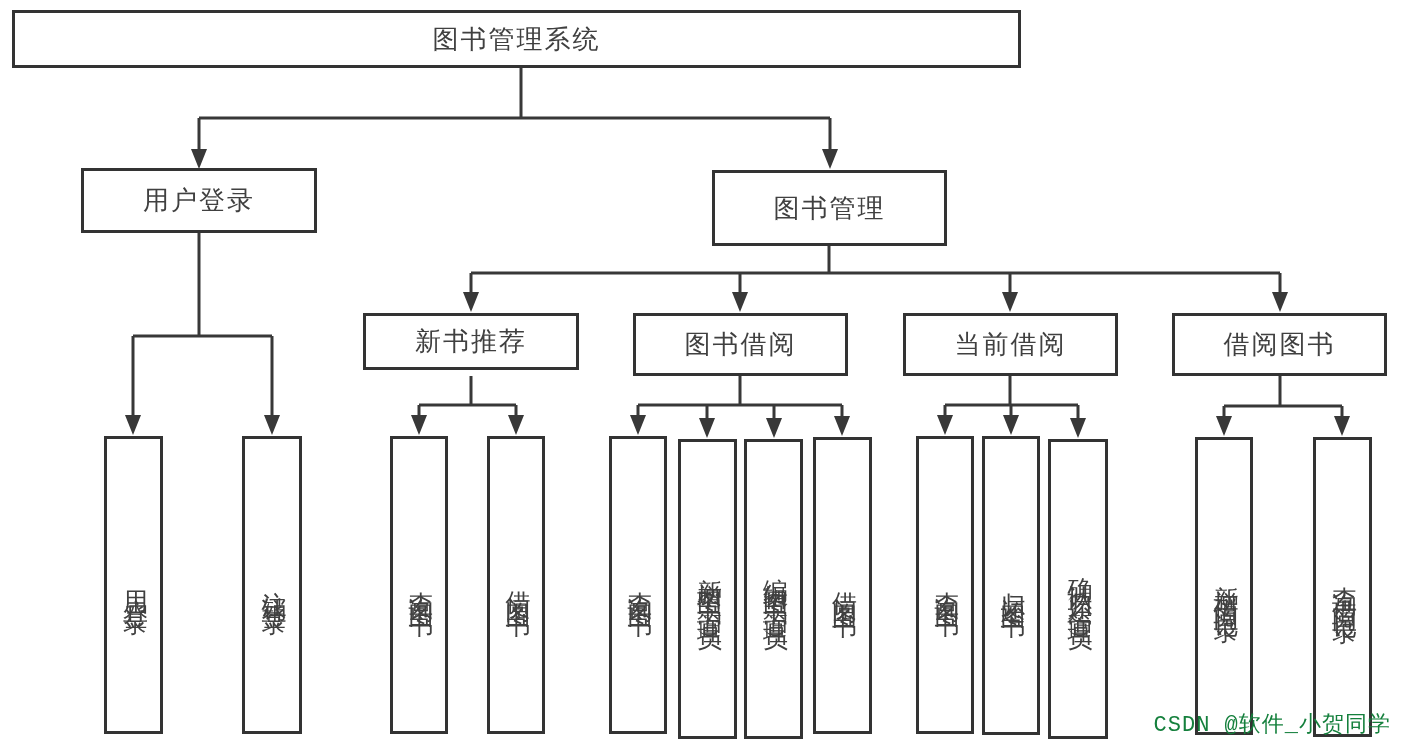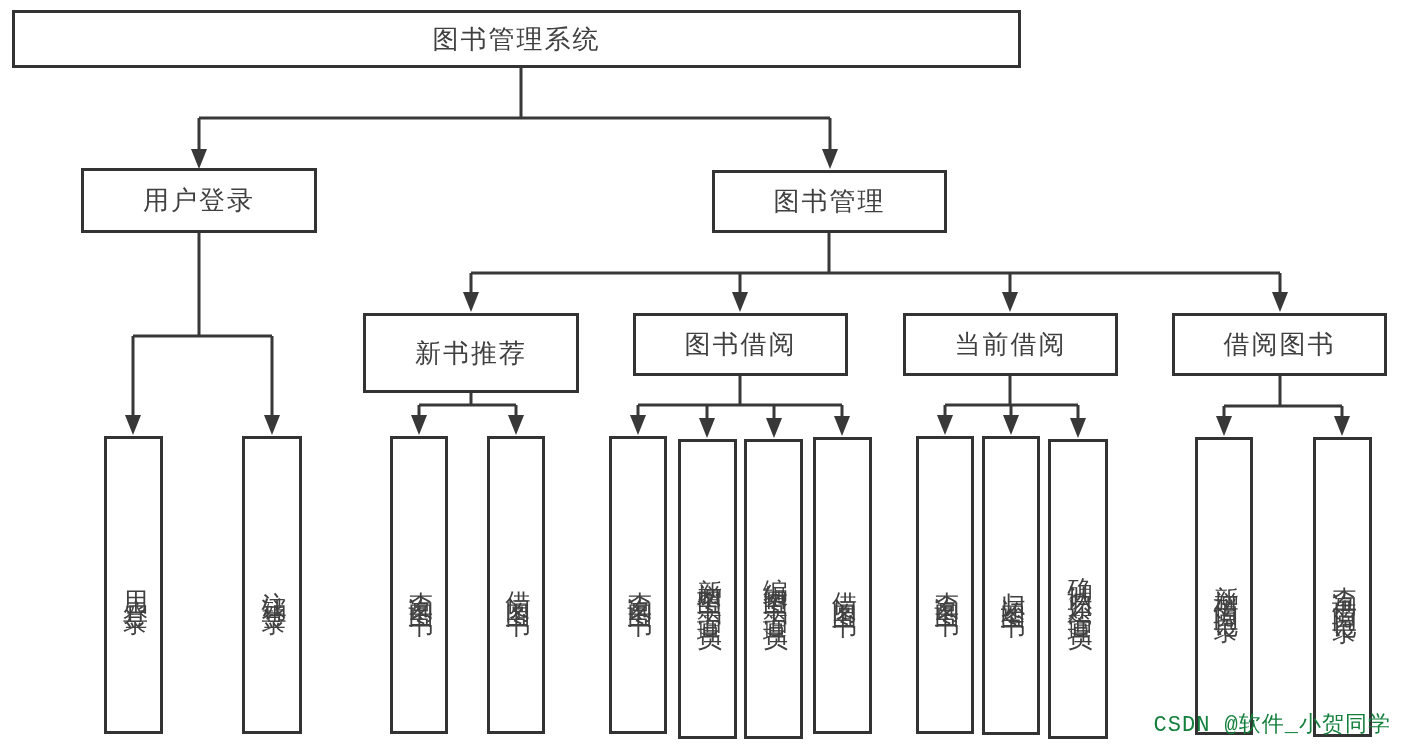--- a/index.html
+++ b/index.html
@@ -63,23 +63,23 @@
       <polygon points="1003,415 1019,415 1011,435"></polygon>
       <polygon points="1070,418 1086,418 1078,438"></polygon>
       <polygon points="1216,416 1232,416 1224,436"></polygon>
       <polygon points="1334,416 1350,416 1342,436"></polygon>
     </g>
   </svg>
 
   <div class="node" style="left:12px;top:10px;width:1009px;height:58px">图书管理系统</div>
 
   <div class="node" style="left:81px;top:168px;width:236px;height:65px">用户登录</div>
-  <div class="node" style="left:712px;top:170px;width:235px;height:63px">图书管理</div>
+  <div class="node" style="left:712px;top:170px;width:235px;height:76px">图书管理</div>
 
-  <div class="node" style="left:363px;top:313px;width:216px;height:80px">新书推荐</div>
+  <div class="node" style="left:363px;top:313px;width:216px;height:57px">新书推荐</div>
   <div class="node" style="left:633px;top:313px;width:215px;height:63px">图书借阅</div>
   <div class="node" style="left:903px;top:313px;width:215px;height:63px">当前借阅</div>
   <div class="node" style="left:1172px;top:313px;width:215px;height:63px">借阅图书</div>
 
   <div class="node v" style="left:104px;top:436px;width:59px;height:298px">用户登录</div>
   <div class="node v" style="left:242px;top:436px;width:60px;height:298px">注销登录</div>
 
   <div class="node v" style="left:390px;top:436px;width:58px;height:298px">查询图书</div>
   <div class="node v" style="left:487px;top:436px;width:58px;height:298px">借阅图书</div>
 

